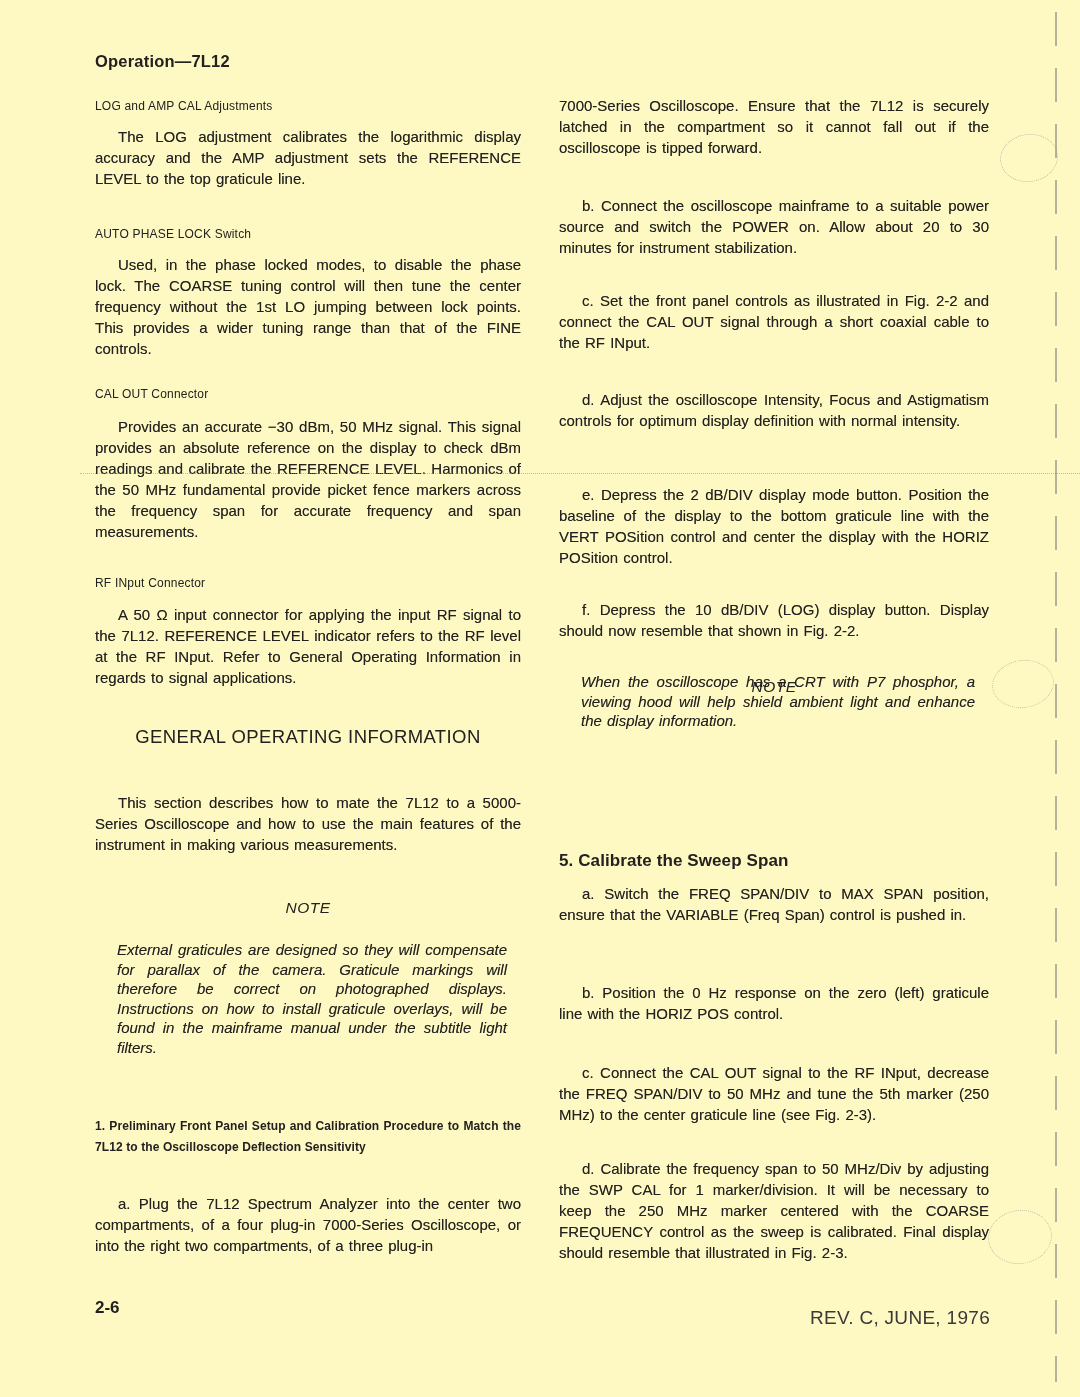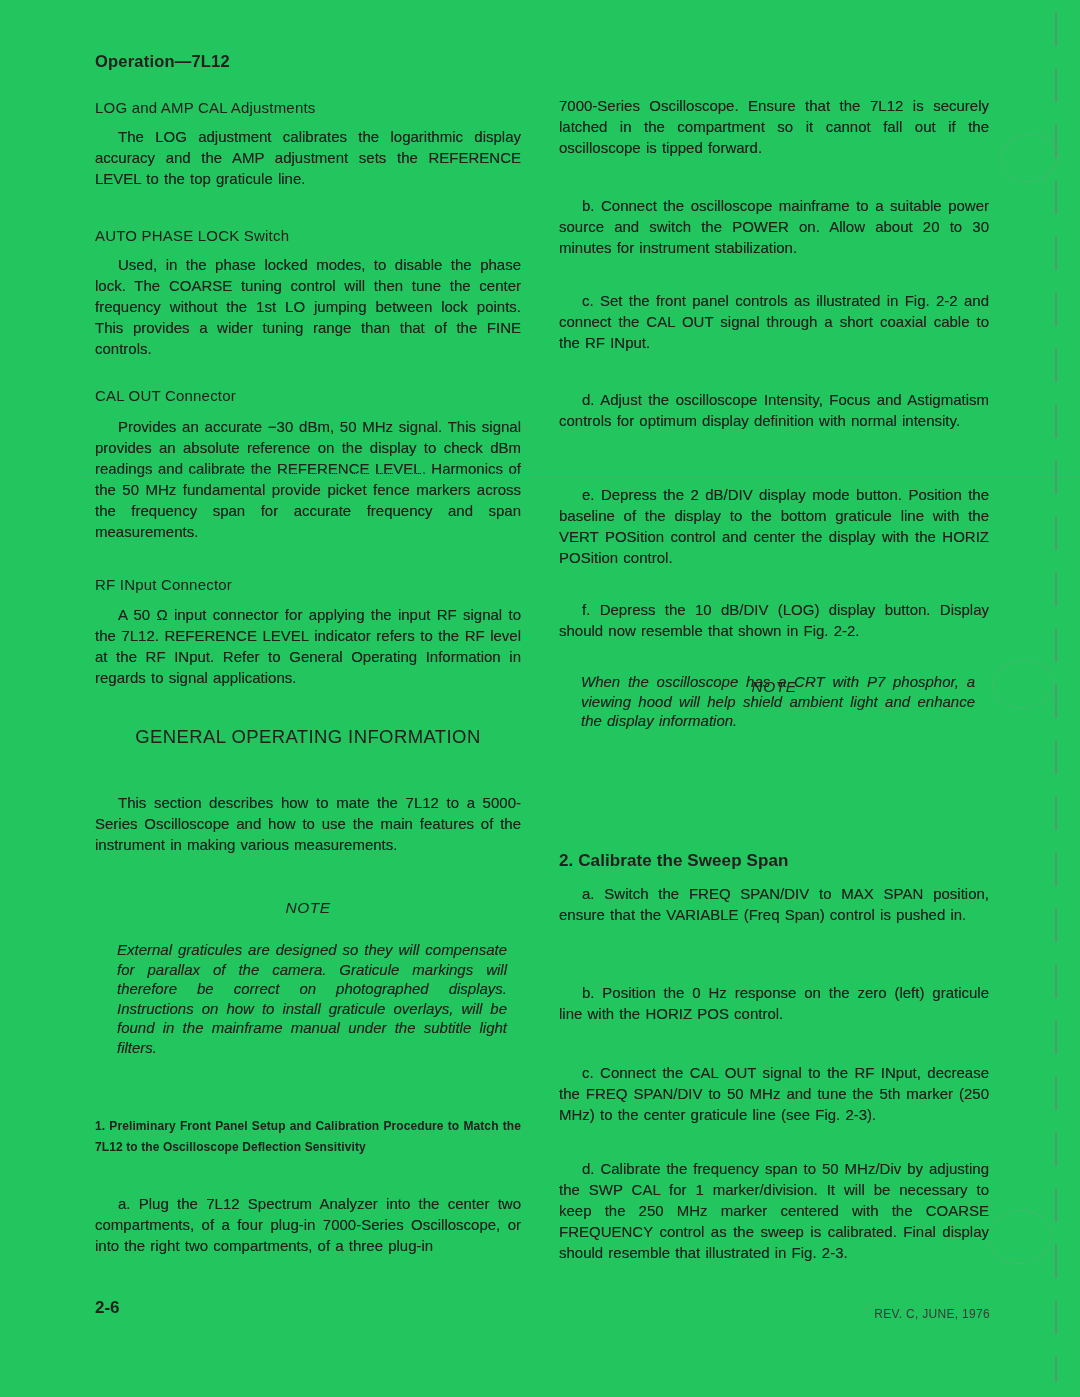--- a/index.html
+++ b/index.html
@@ -4,37 +4,37 @@
 <style>
   html, body {
     margin: 0;
     padding: 0;
     background: #fcfcfa;
   }
   .page {
     position: relative;
     width: 1080px;
     height: 1397px;
-    background: #22c55e;
+    background: #fef9c3;
     overflow: hidden;
     font-family: "Liberation Sans", sans-serif;
     color: #222120;
   }
   .col { position: absolute; top: 50px; }
   .col-left  { left: 95px;  width: 426px; }
   .col-right { left: 559px; width: 430px; }
   .blk { position: absolute; left: 0; right: 0; }
 
   .doc-header {
     font-size: 16.5px;
     font-weight: bold;
     letter-spacing: 0.2px;
   }
   .subhead {
-    font-size: 15px;
+    font-size: 12px;
     letter-spacing: 0.2px;
   }
   .body-p {
     font-size: 15px;
     line-height: 21px;
     text-align: justify;
     text-indent: 23px;
     word-spacing: 1px;
     text-shadow: 0 0 0.4px rgba(20,20,20,0.45);
   }
@@ -78,21 +78,21 @@
     left: 95px;
     top: 1298px;
     font-size: 17px;
     font-weight: bold;
     text-align: right;
   }
   .footer-rev {
     position: absolute;
     right: 90px;
     top: 1307px;
-    font-size: 12px;
+    font-size: 19px;
     letter-spacing: 0.3px;
     color: #3a3938;
   }
   
   .fold-line {
     position: absolute;
     left: 80px;
     top: 473px;
     width: 1000px;
     border-top: 1px dotted rgba(140,140,140,0.55);
@@ -153,21 +153,21 @@
     <div class="blk body-p no-indent" style="top:45px">7000-Series Oscilloscope. Ensure that the 7L12 is securely latched in the compartment so it cannot fall out if the oscilloscope is tipped forward.</div>
     <div class="blk body-p" style="top:145px">b. Connect the oscilloscope mainframe to a suitable power source and switch the POWER on. Allow about 20 to 30 minutes for instrument stabilization.</div>
     <div class="blk body-p" style="top:240px">c. Set the front panel controls as illustrated in Fig. 2-2 and connect the CAL OUT signal through a short coaxial cable to the RF INput.</div>
     <div class="blk body-p" style="top:339px">d. Adjust the oscilloscope Intensity, Focus and Astigmatism controls for optimum display definition with normal intensity.</div>
     <div class="blk body-p" style="top:434px">e. Depress the 2 dB/DIV display mode button. Position the baseline of the display to the bottom graticule line with the VERT POSition control and center the display with the HORIZ POSition control.</div>
     <div class="blk body-p" style="top:549px">f. Depress the 10 dB/DIV (LOG) display button. Display should now resemble that shown in Fig. 2-2.</div>
 
     <div class="blk note-label" style="top:628px">NOTE</div>
     <div class="blk note-body" style="top:622px">When the oscilloscope has a CRT with P7 phosphor, a viewing hood will help shield ambient light and enhance the display information.</div>
 
-    <div class="blk num-heading-2" style="top:801px">2. Calibrate the Sweep Span</div>
+    <div class="blk num-heading-2" style="top:801px">5. Calibrate the Sweep Span</div>
     <div class="blk body-p" style="top:833px">a. Switch the FREQ SPAN/DIV to MAX SPAN position, ensure that the VARIABLE (Freq Span) control is pushed in.</div>
     <div class="blk body-p" style="top:932px">b. Position the 0 Hz response on the zero (left) graticule line with the HORIZ POS control.</div>
     <div class="blk body-p" style="top:1012px">c. Connect the CAL OUT signal to the RF INput, decrease the FREQ SPAN/DIV to 50 MHz and tune the 5th marker (250 MHz) to the center graticule line (see Fig. 2-3).</div>
     <div class="blk body-p" style="top:1108px">d. Calibrate the frequency span to 50 MHz/Div by adjusting the SWP CAL for 1 marker/division. It will be necessary to keep the 250 MHz marker centered with the COARSE FREQUENCY control as the sweep is calibrated. Final display should resemble that illustrated in Fig. 2-3.</div>
   </div>
 
   <div class="footer-page">2-6</div>
   <div class="footer-rev">REV. C, JUNE, 1976</div>
 
   <div class="fold-line"></div>

